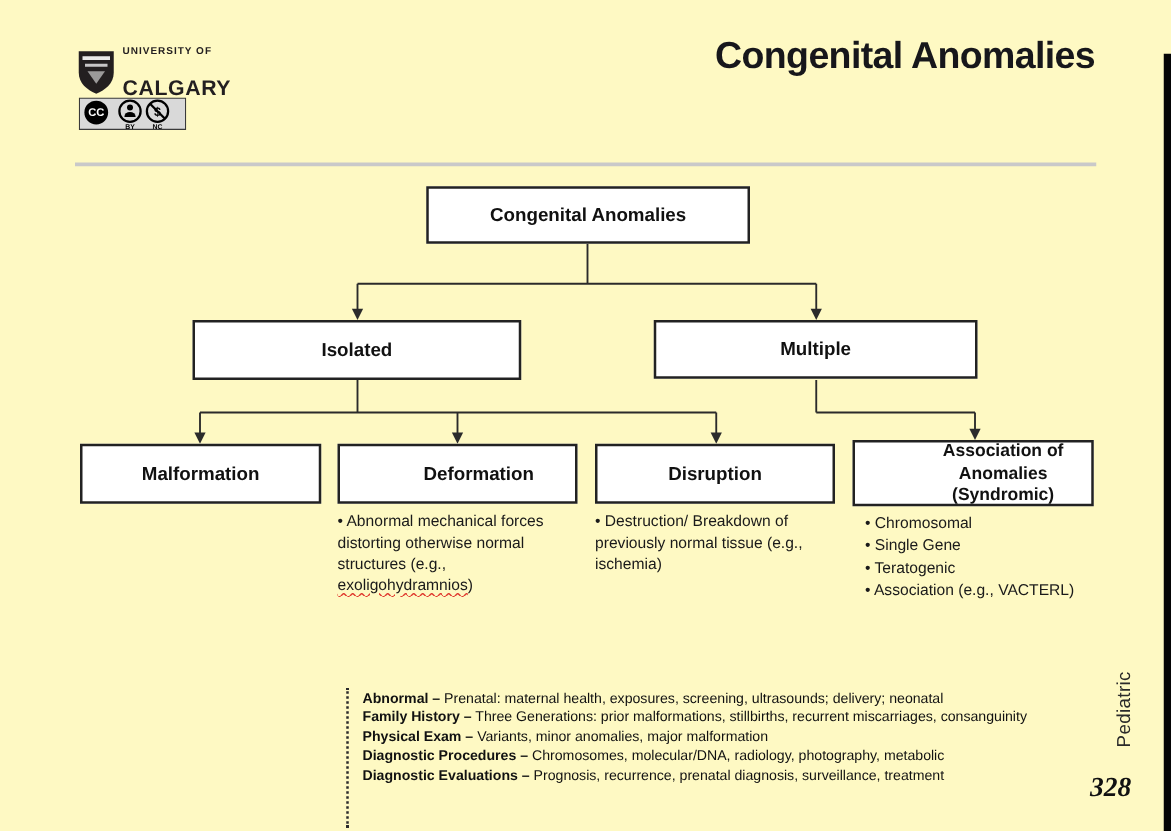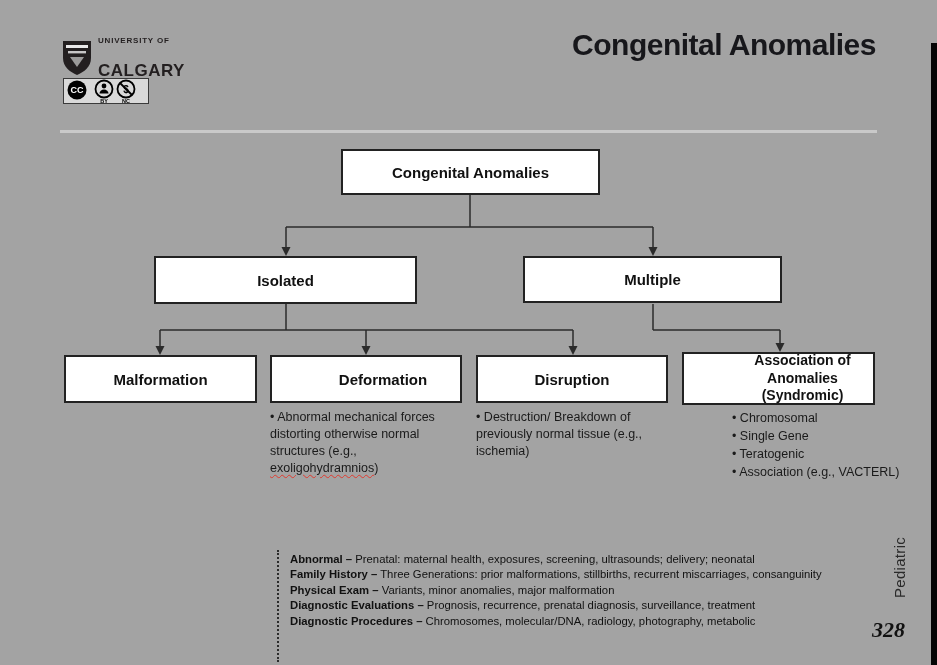--- a/index.html
+++ b/index.html
@@ -1,18 +1,18 @@
 <!DOCTYPE html>
 <html><head>
 <meta charset="utf-8">
 <style>
   * { margin:0; padding:0; box-sizing:border-box; }
   html,body { background:#fff; }
   body { font-family:"Liberation Sans", sans-serif; color:#1a1a1a; }
-  .slide { position:relative; width:937px; height:665px; background:#a3a3a3; overflow:hidden; }
+  .slide { position:relative; width:937px; height:665px; background:#fef9c3; overflow:hidden; }
 
   
   .logo { position:absolute; left:62px; top:37px; display:flex; align-items:center; gap:6px; }
   .logo-text { line-height:1; color:#231f20; }
   .logo-text .l1 { font-size:8px; font-weight:700; letter-spacing:0.8px; }
   .logo-text .l2 { font-size:17px; font-weight:700; letter-spacing:0.5px; margin-top:17px; }
   .cc-badge { position:absolute; left:63px; top:78px; }
   .page-title { position:absolute; top:28px; right:61px; font-size:30px; font-weight:800; letter-spacing:-0.5px; color:#17171b; }
   .divider { position:absolute; left:60px; top:130px; width:817px; height:3px; background:#c9c9c9; }
 
@@ -26,21 +26,21 @@
   .node-leaf3  { left:476px; top:355px; width:192px; height:48px; }
   .node-leaf4  { left:682px; top:352px; width:193px; height:53px; font-size:14px; line-height:1.25;padding-left:48px; }
 
   .connectors { position:absolute; left:0; top:0; z-index:1; }
 
   
   .leafnote { position:absolute; font-size:12.5px; line-height:1.35; color:#1a1a1a; z-index:2; }
   .leafnote.n1 { left:64px;  top:409px; width:178px; }
   .leafnote.n2 { left:270px; top:409px; width:185px; }
   .leafnote.n3 { left:476px; top:409px; width:196px; }
-  .leafnote.n4 { left:692px; top:410px; width:185px;margin-left:40px; }
+  .leafnote.n4 { left:692px; top:410px; width:185px; }
   .leafnote.n4 div { margin-bottom:1px; }
   .wavy { text-decoration:underline; text-decoration-style:wavy; text-decoration-color:#e03a2f; text-decoration-thickness:1px; text-underline-offset:2px; }
 
   
   .dotted-rule { position:absolute; left:277px; top:550px; height:112px; width:0; border-left:2px dotted #2b2b2b; z-index:2; }
   .considerations { position:absolute; left:290px; top:552px; width:575px; font-size:11.3px; line-height:15.4px; color:#111; z-index:2; }
   .considerations b { font-weight:700; }
 
   
   .vertical-label { position:absolute; left:891px; top:506px; height:92px; writing-mode:vertical-rl; transform:rotate(180deg); font-size:15px; color:#2a2a2a; letter-spacing:0.3px; }
@@ -140,21 +140,21 @@
     <div>• Single Gene</div>
     <div>• Teratogenic</div>
     <div>• Association (e.g., VACTERL)</div>
   </div>
 
   <div class="dotted-rule"></div>
   <div class="considerations">
     <div><b>Abnormal –</b><span> Prenatal: maternal health, exposures, screening, ultrasounds; delivery; neonatal</span></div>
     <div><b>Family History –</b><span> Three Generations: prior malformations, stillbirths, recurrent miscarriages, consanguinity</span></div>
     <div><b>Physical Exam –</b><span> Variants, minor anomalies, major malformation</span></div>
+    <div><b>Diagnostic Procedures –</b><span> Chromosomes, molecular/DNA, radiology, photography, metabolic</span></div>
     <div><b>Diagnostic Evaluations –</b><span> Prognosis, recurrence, prenatal diagnosis, surveillance, treatment</span></div>
-    <div><b>Diagnostic Procedures –</b><span> Chromosomes, molecular/DNA, radiology, photography, metabolic</span></div>
   </div>
 
   <div class="vertical-label">Pediatric</div>
   <div class="page-number">328</div>
   <div class="edge-bar"></div>
 
 </div>
 
 </body></html>

